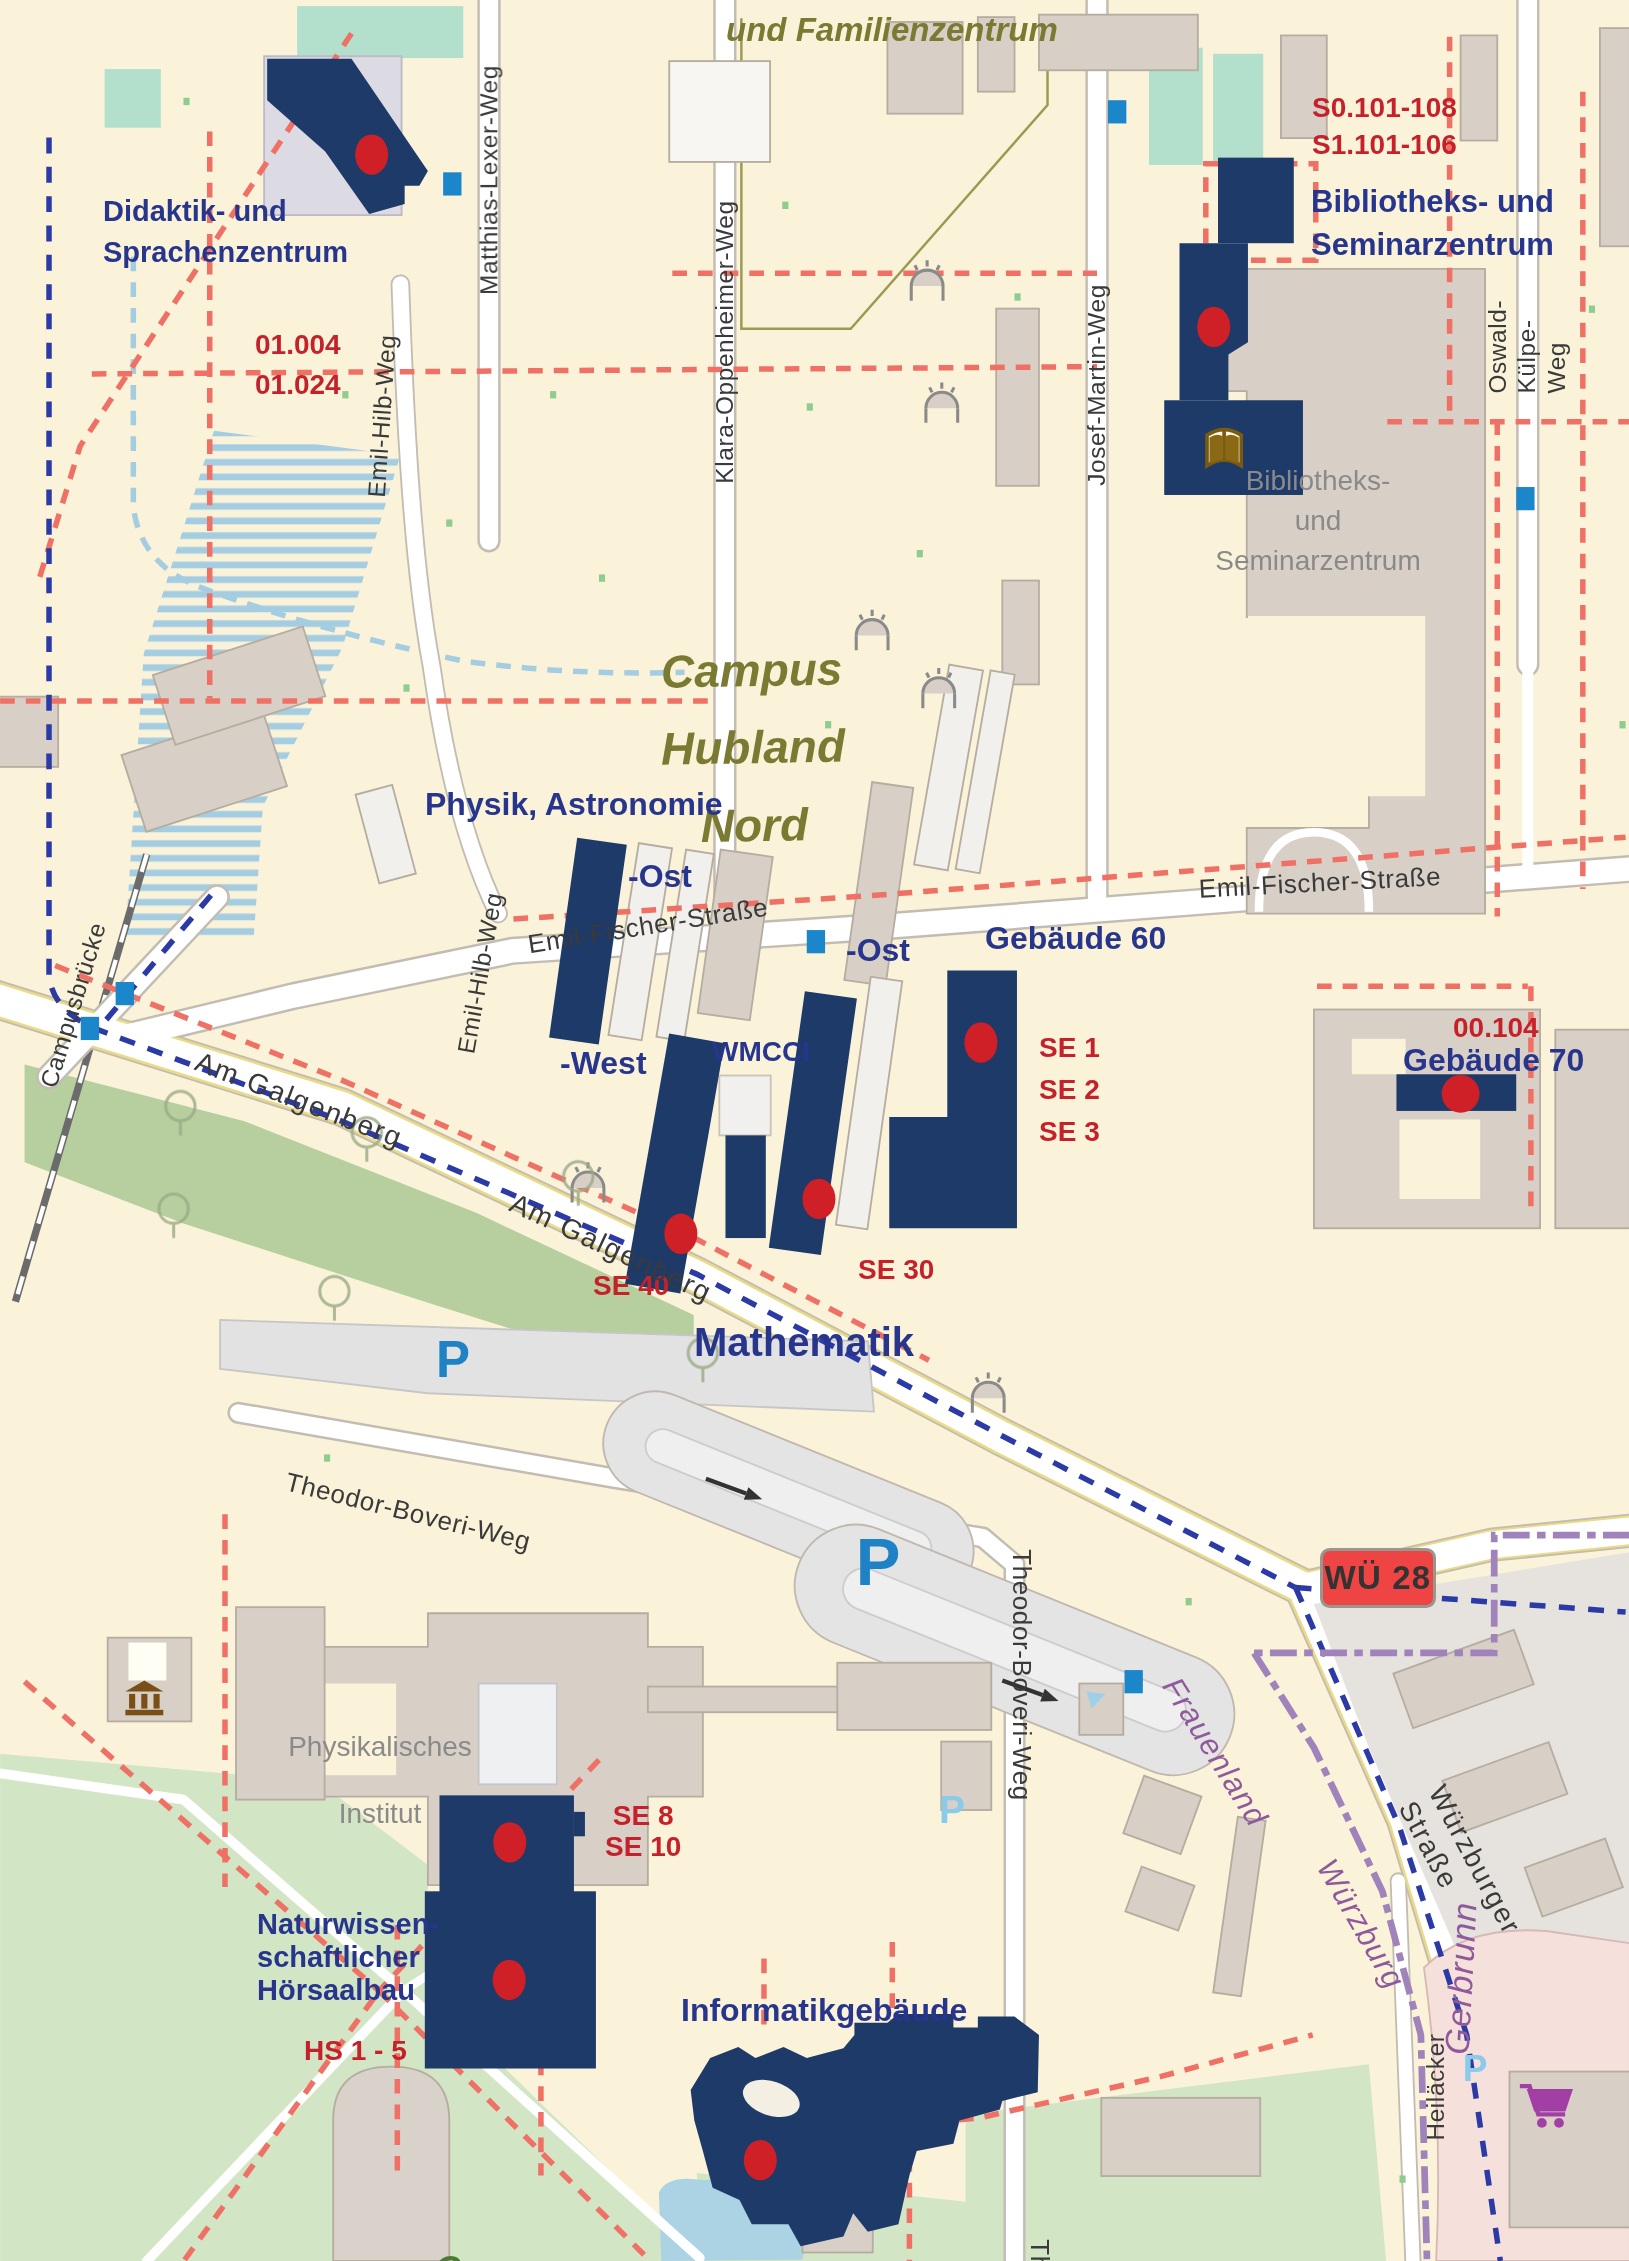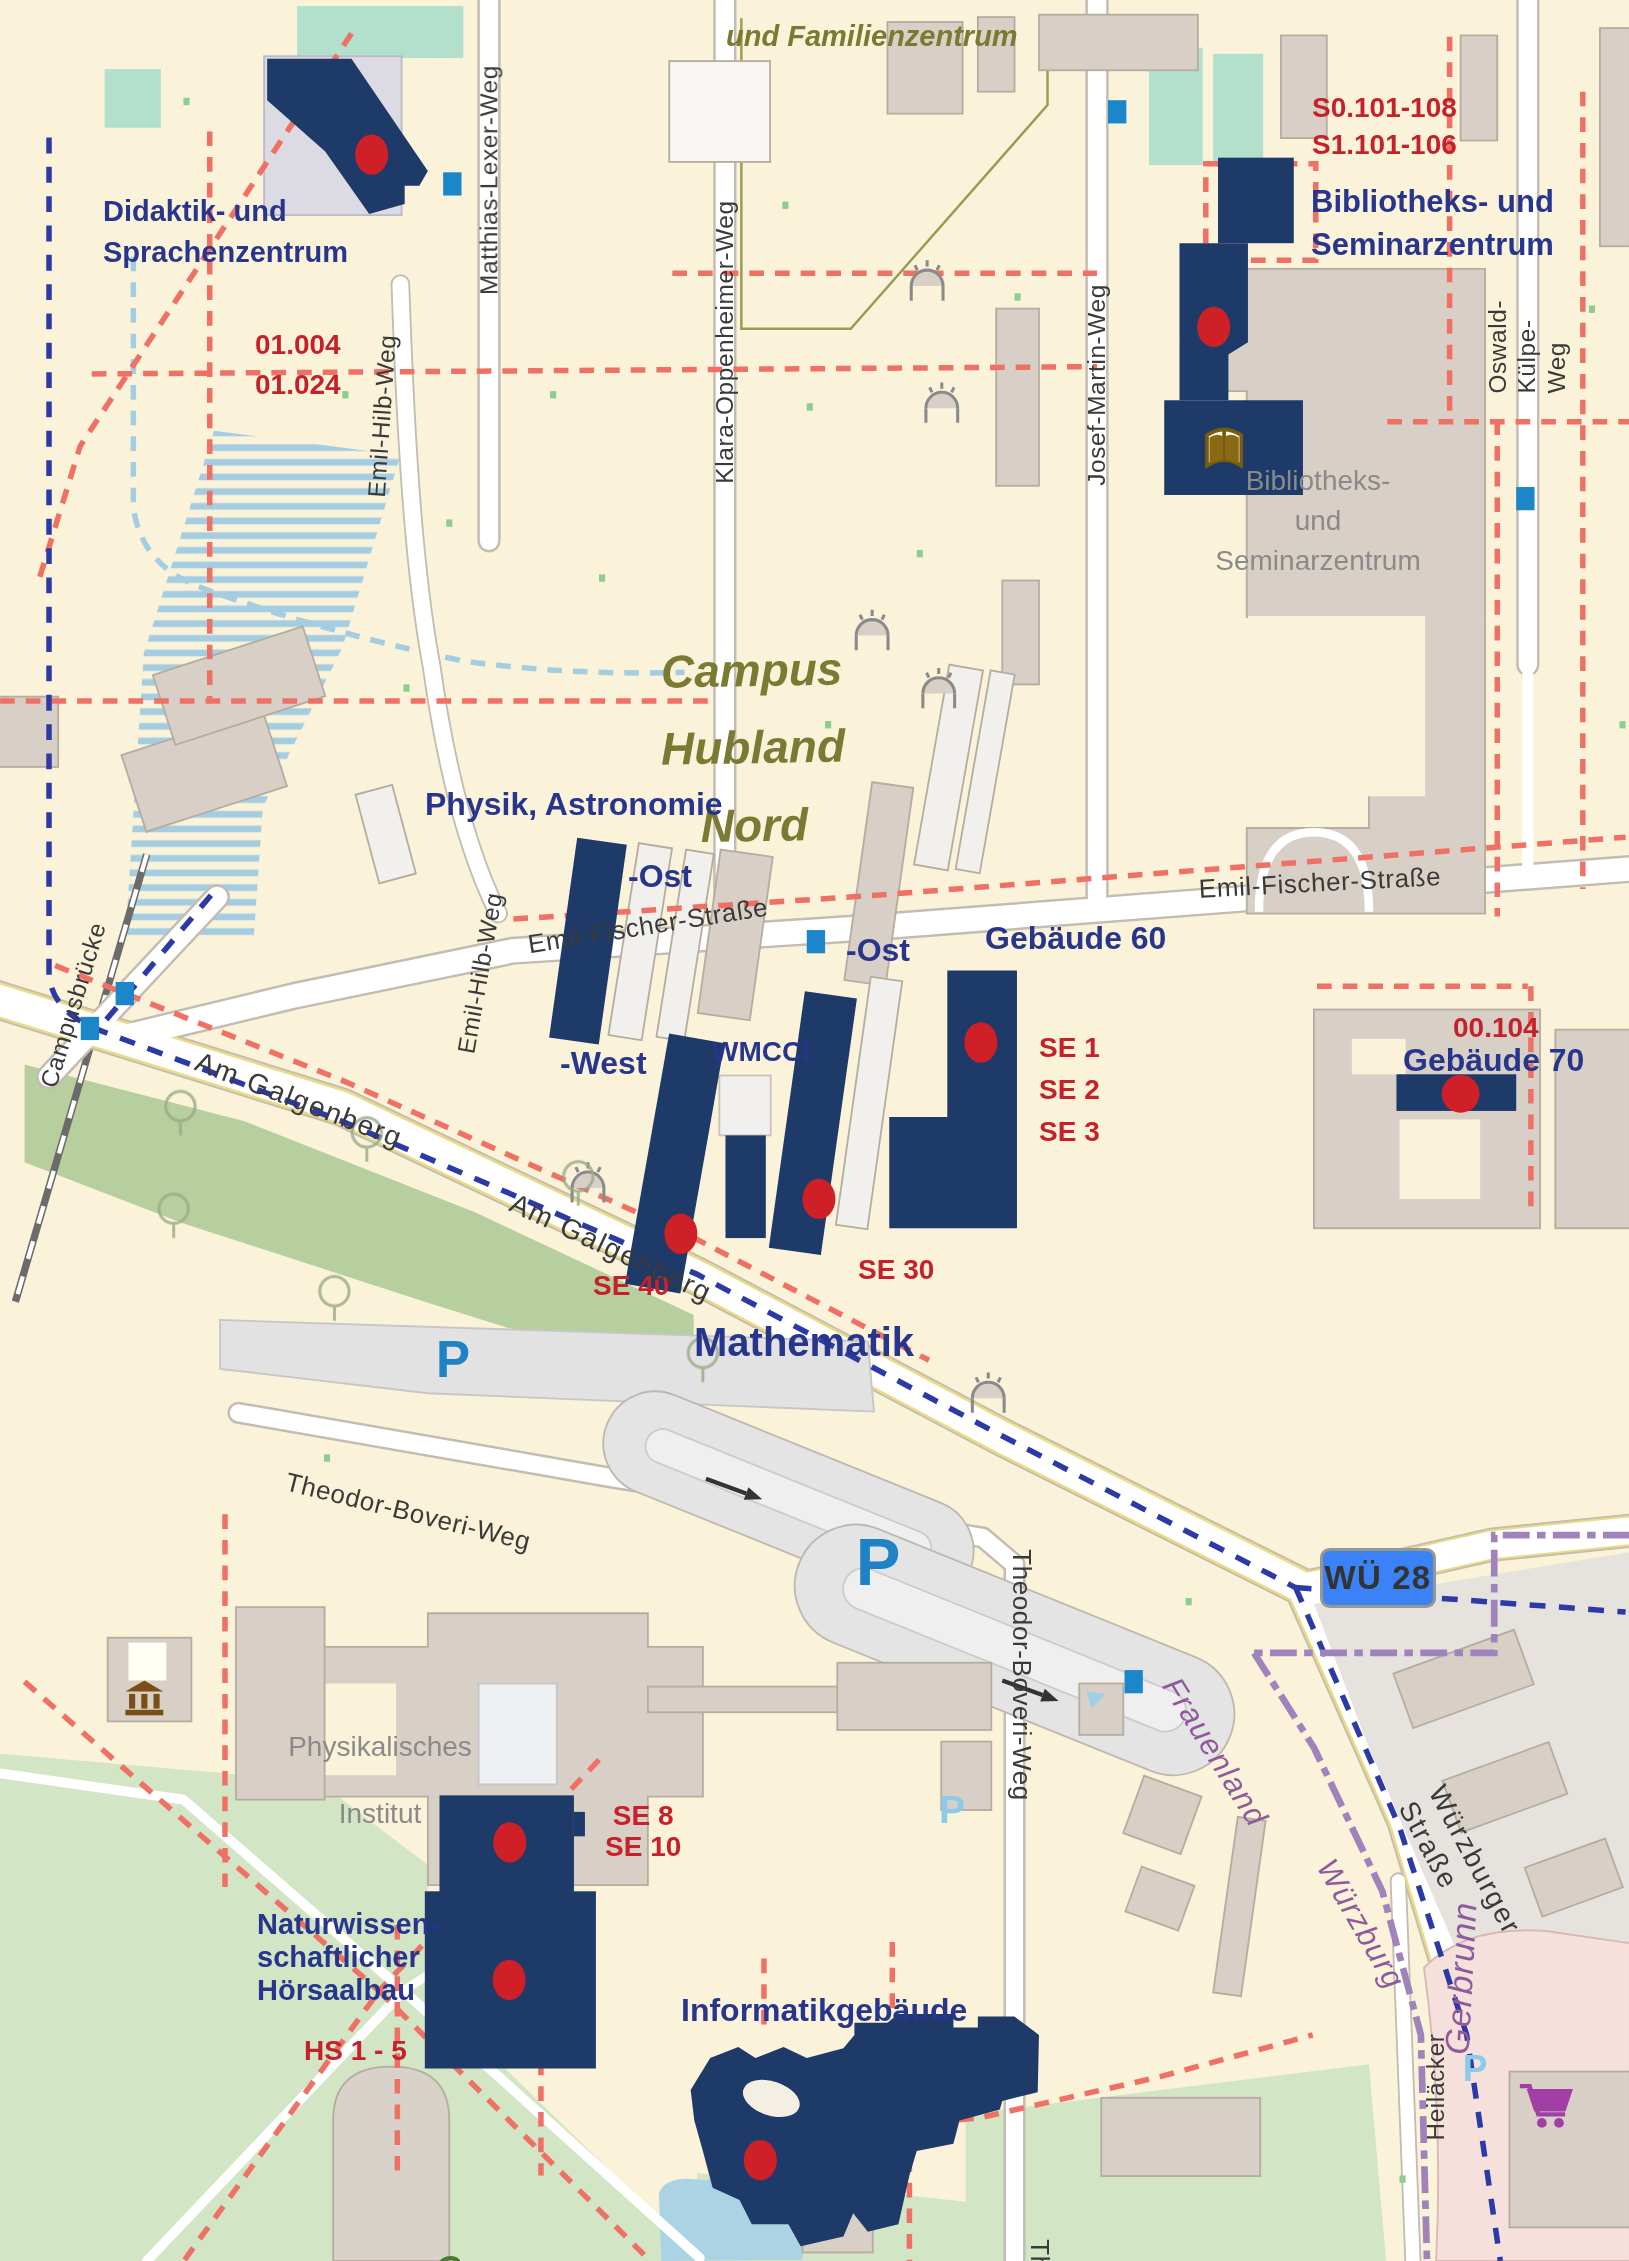--- a/index.html
+++ b/index.html
@@ -10,21 +10,21 @@
   .blue{color:#27368c;font-weight:bold;font-size:31px;}
   .red{color:#c5212a;font-weight:600;font-size:28px;text-align:center;}
   .gray{color:#8a8a8a;font-size:28px;text-align:center;}
   .street{color:#3a3a3a;font-size:24.4px;letter-spacing:0.6px;}
   .street-big{font-size:28px;letter-spacing:1.8px;color:#3a3a3a;}
   .olive{color:#7a7a33;font-style:italic;font-weight:600;}
   .purple{color:#8f5a9c;font-style:italic;font-size:31px;letter-spacing:1.2px;}
   .pblue{color:#1f82c4;font-weight:bold;}
   .plight{color:#8ccae9;font-weight:bold;}
   .sign{position:absolute;left:1320px;top:1548px;width:110px;height:54px;
-        background:#3b82f6;border:3.1px solid #979790;border-radius:9.8px;
+        background:#ef4444;border:3.1px solid #979790;border-radius:9.8px;
         color:#333;font-size:33px;font-weight:600;display:flex;align-items:center;
         justify-content:center;letter-spacing:1.2px;}
 </style>
 </head>
 <body>
 
 <div id="map">
 
 <svg id="basemap" width="1630" height="2261" viewBox="0 0 2667 3700" xmlns="http://www.w3.org/2000/svg">
   <defs>
@@ -359,21 +359,21 @@
           </g>
       <g transform="translate(1640 2750) rotate(20)">
             <line x1="0" y1="0" x2="70" y2="0" stroke="#333" stroke-width="7"></line>
             <polygon points="70,-11 98,0 70,11"></polygon>
           </g>
     </g>
     <polygon points="1778,2768 1809,2772 1786,2796" fill="#9fd0e8"></polygon>
   </g>
 </svg>
 
-<div class="lbl olive" style="left:726px;top:19px;font-size:29px;">und Familienzentrum</div>
+<div class="lbl olive" style="left:726px;top:10px;font-size:33px;">und Familienzentrum</div>
 <div class="lbl olive" style="left:753px;top:748px;font-size:46px;line-height:1.68;text-align:center;transform:translate(-50%,-50%) rotate(-1deg);">Campus
 Hubland
 Nord</div>
 <div class="lbl olive" style="left:434px;top:2248px;font-size:37px;color:#4d7a33;">Campus</div>
 
 <div class="lbl purple" style="left:1215px;top:1752px;transform:translate(-50%,-50%) rotate(58deg);">Frauenland</div>
 <div class="lbl purple" style="left:1361px;top:1924px;transform:translate(-50%,-50%) rotate(60deg);">Würzburg</div>
 <div class="lbl purple" style="left:1461px;top:1978px;font-size:34px;transform:translate(-50%,-50%) rotate(-87deg);">Gerbrunn</div>
 
 <div class="lbl blue" style="left:103px;top:191px;font-size:29px;line-height:1.4;">Didaktik- und

